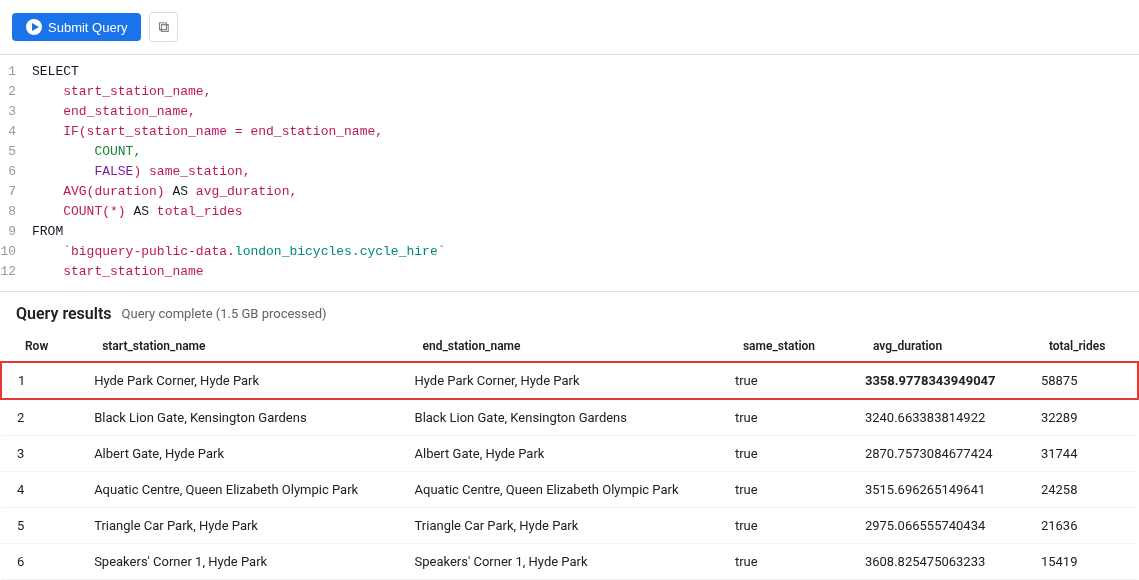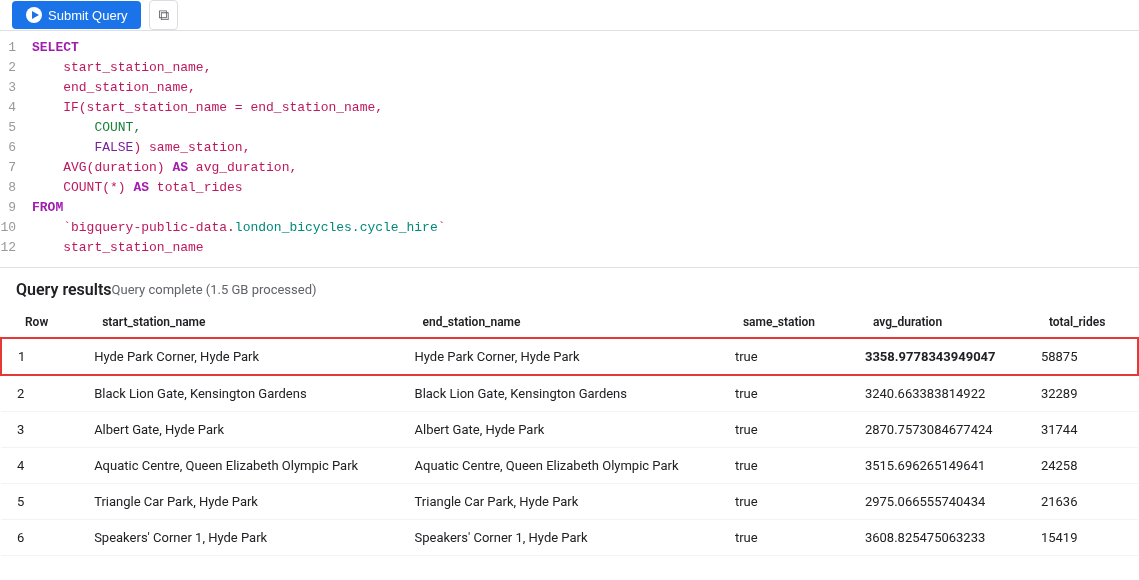--- a/index.html
+++ b/index.html
@@ -6,21 +6,21 @@
     body {
       font-family: -apple-system, BlinkMacSystemFont, 'Segoe UI', Roboto, Arial, sans-serif;
       font-size: 13px;
       background: #fff;
       color: #202124;
     }
 
     .toolbar {
       display: flex;
       align-items: center;
-      padding: 0 12px;
+      padding: 12px 12px;
       border-bottom: 1px solid #e0e0e0;
       background: #fff;
       gap: 8px;
     }
 
     .submit-btn {
       display: flex;
       align-items: center;
       gap: 6px;
       background: #1a73e8;
@@ -93,30 +93,31 @@
       flex-shrink: 0;
       user-select: none;
     }
 
     .line-code {
       font-family: 'Courier New', Courier, monospace;
       font-size: 13px;
       white-space: pre;
     }
 
-    .kw-blue { color: #a21caf; font-weight: bold; }
+    .kw-blue { color: #0f172a; font-weight: normal; }
     .kw-green { color: #188038; }
     .kw-purple { color: #7b1fa2; }
     .kw-dark { color: #be185d; text-align: right; }
     .str-teal { color: #00897b; }
 
     .results-header {
       display: flex;
       align-items: center;
       padding: 12px 16px 8px 16px;
+      gap: 10px;
     }
 
     .results-title {
       font-size: 16px;
       font-weight: 600;
       color: #202124;
     }
 
     .query-info {
       font-size: 13px;

